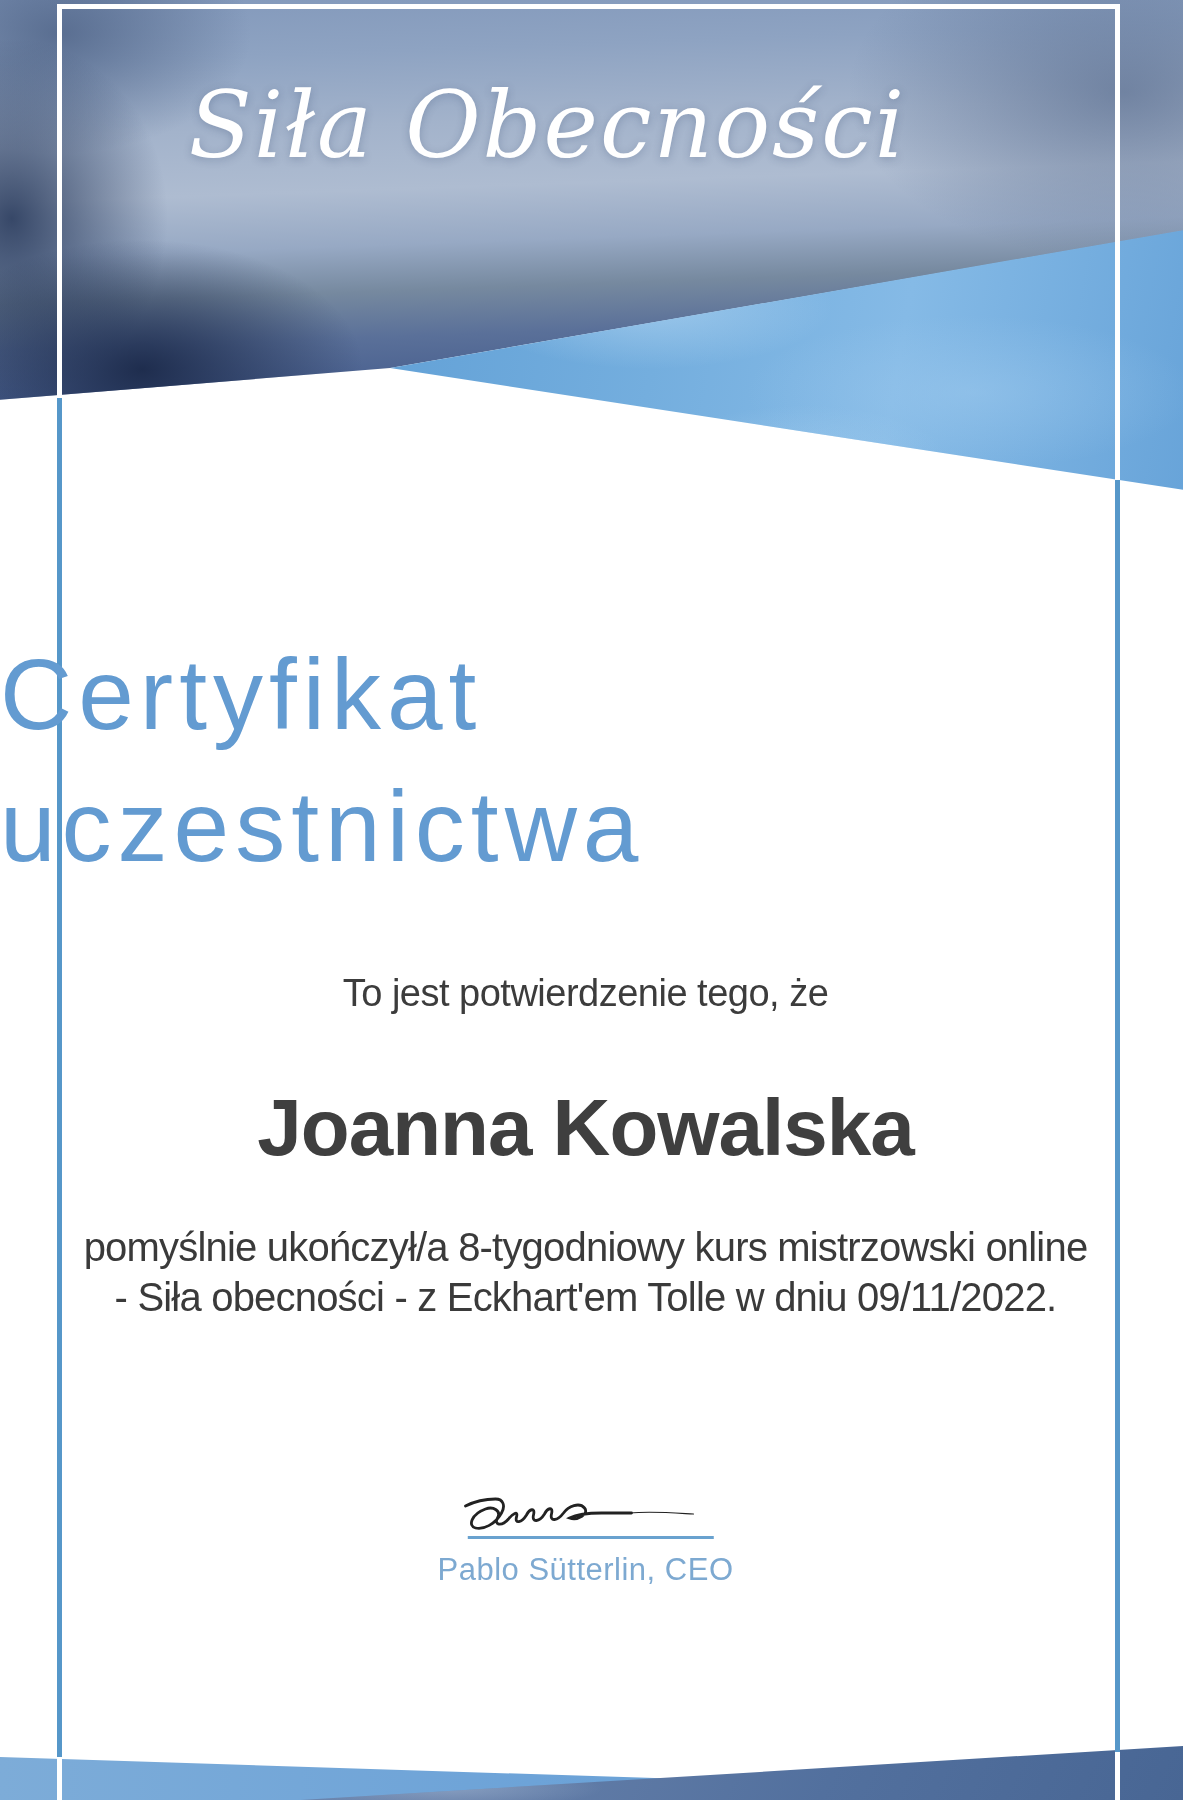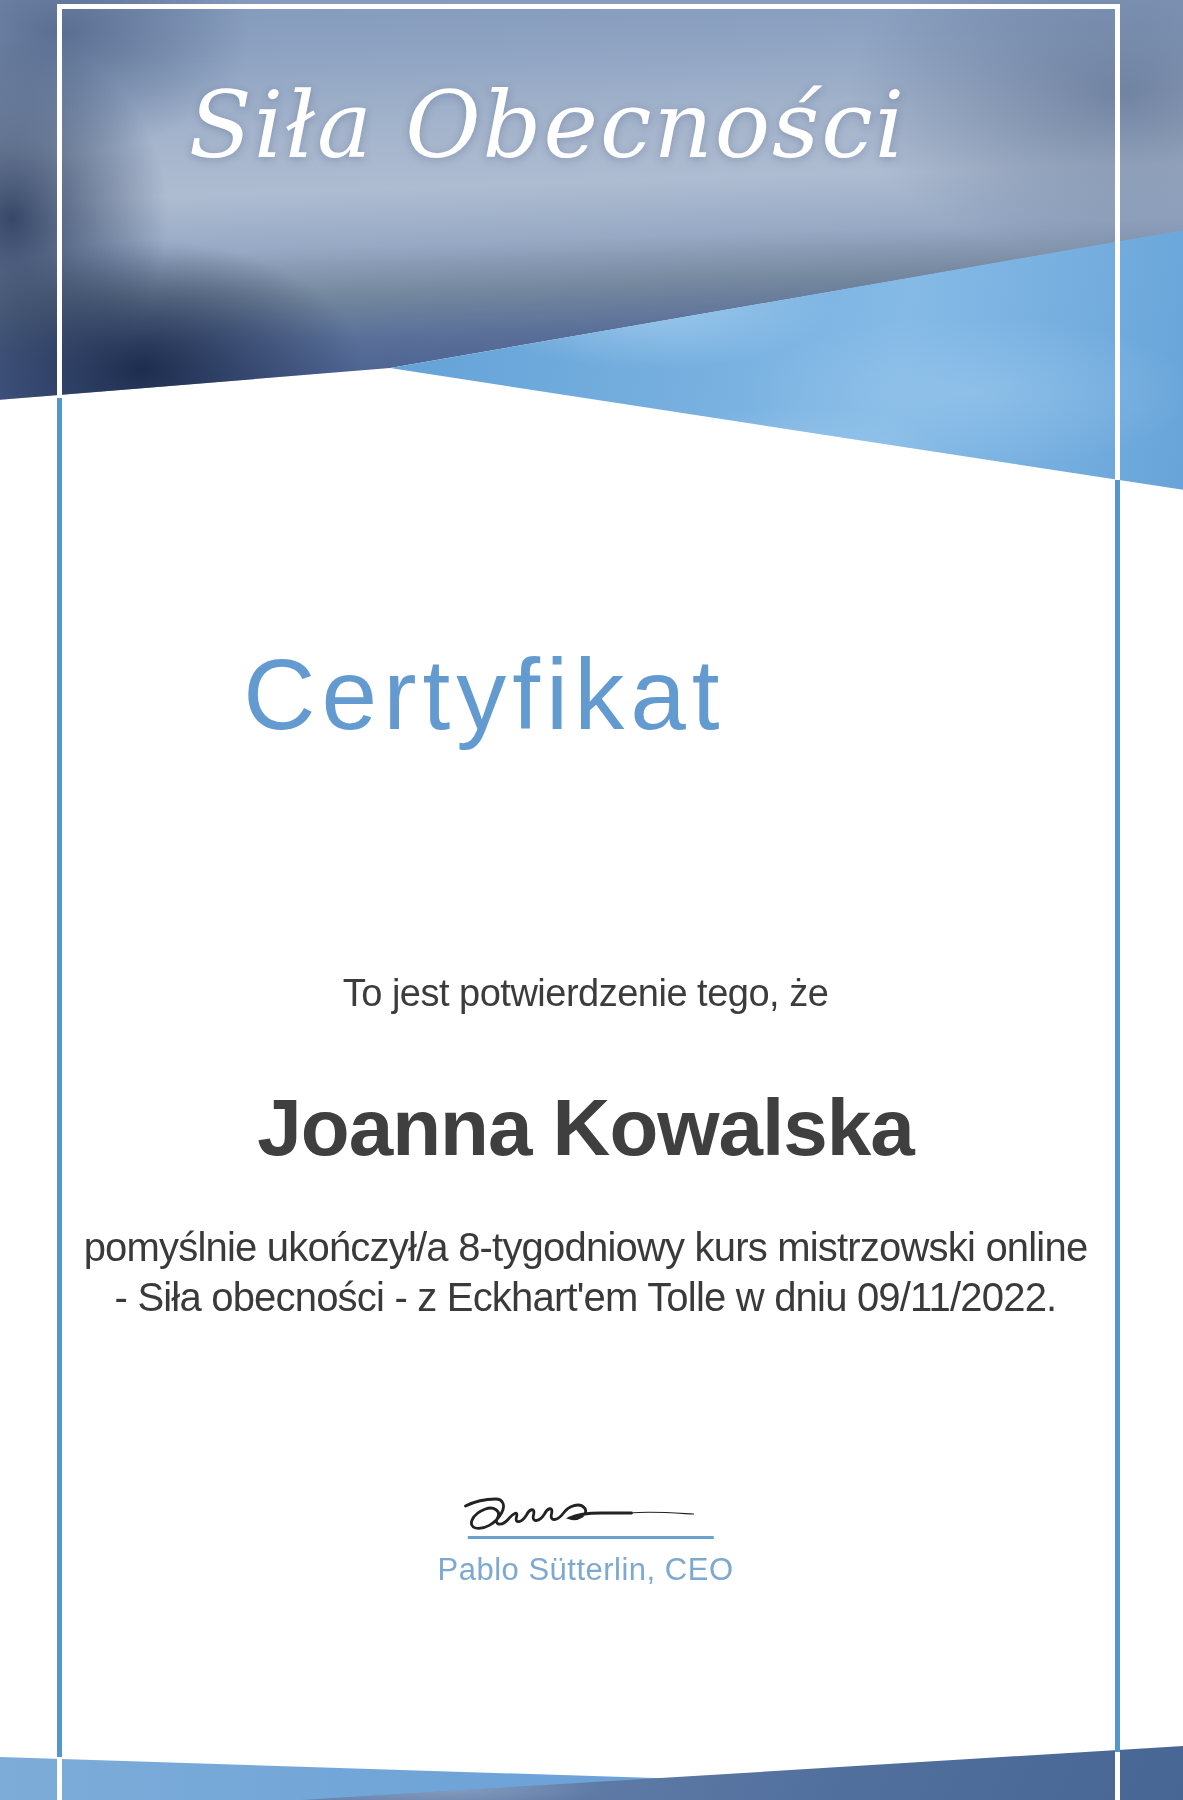--- a/index.html
+++ b/index.html
@@ -71,21 +71,21 @@
   .frame-right {
     position: absolute; left: 1115px; top: 4px; width: 5px; height: 1796px;
     background: linear-gradient(to bottom,
       #ffffff 0, #ffffff 476px,
       #5697c9 476px, #5697c9 1748px,
       #ffffff 1748px, #ffffff 100%);
   }
   
   .heading {
     position: absolute; left: 0; top: 628px; width: 969px;
-    text-align: center;
+    text-align: left;
     font-size: 100px;
     font-weight: 300;
     line-height: 132px;
     letter-spacing: 6px;
     color: #639bd1;
   }
   .confirmation {
     position: absolute; left: 0; top: 972px; width: 1183px;
     margin-left: -6px;
     text-align: center;
@@ -144,20 +144,21 @@
 
   <div class="band-light"></div>
   <div class="band-dark"></div>
 
   <div class="frame-top"></div>
   <div class="frame-left"></div>
   <div class="frame-right"></div>
 
   <div class="heading">
     <div>Certyfikat</div>
+    <div>uczestnictwa</div>
   </div>
 
   <div class="confirmation">To jest potwierdzenie tego, że</div>
 
   <div class="recipient">Joanna Kowalska</div>
 
   <div class="body-text">
     <div>pomyślnie ukończył/a 8-tygodniowy kurs mistrzowski online</div>
     <div>- Siła obecności - z Eckhart'em Tolle w dniu 09/11/2022.</div>
   </div>

